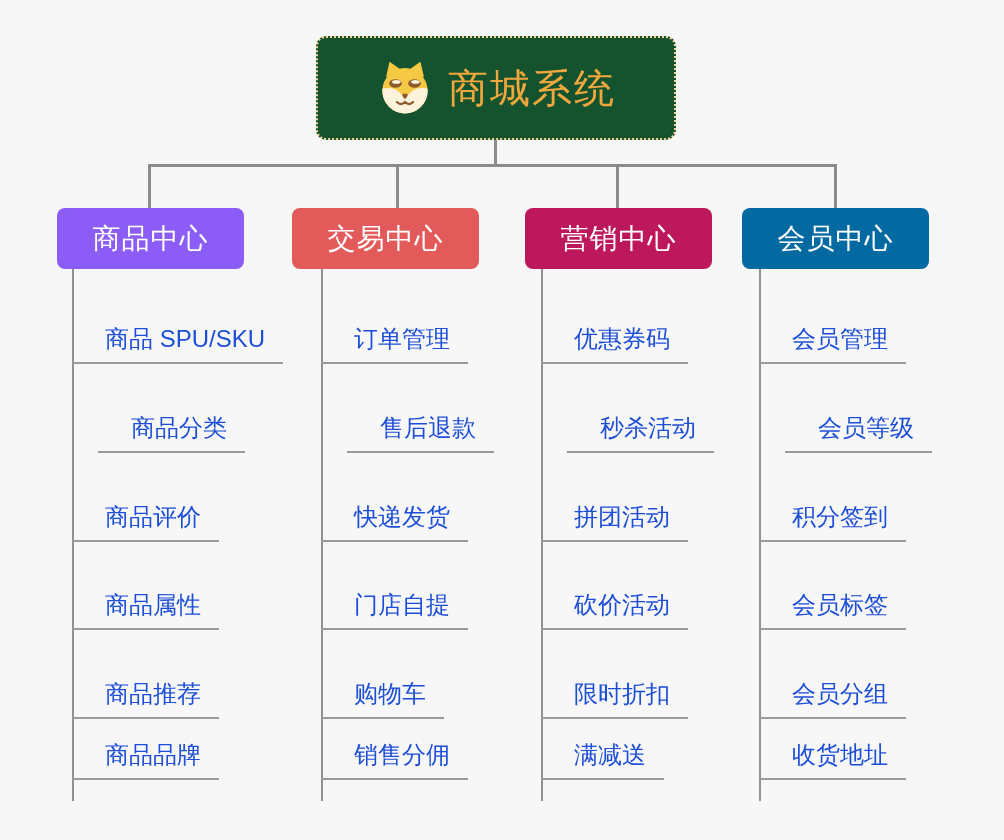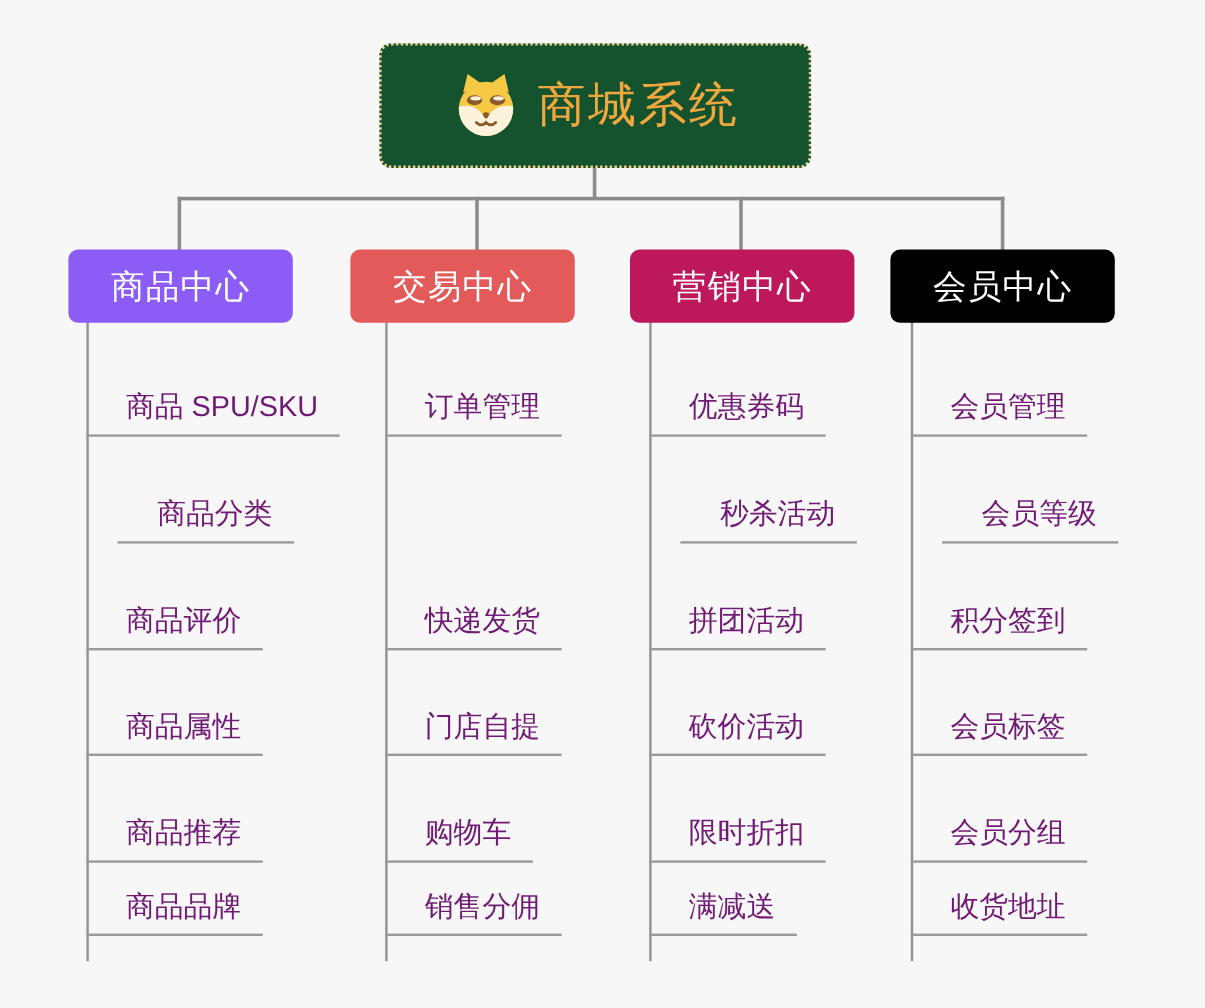--- a/index.html
+++ b/index.html
@@ -40,21 +40,21 @@
     color:#ffffff;font-size:28px;letter-spacing:1px;
   }
   .b0{left:57px;} .b1{left:292px;} .b2{left:525px;} .b3{left:742px;}
   
   .leaf{
     position:absolute;
     display:flex;align-items:flex-end;
     height:42px;box-sizing:content-box;
     border-bottom:2px solid #9a9a9a;
     padding:0 18px 7px 33px;
-    font-size:24px;color:#701a75;white-space:nowrap;
+    font-size:24px;color:#1d4ed8;white-space:nowrap;
   }
   .c0{left:72px;} .c1{left:321px;} .c2{left:541px;} .c3{left:759px;font-family:Liberation Mono, monospace;}
   .r0{top:313px;} .r1{top:402px;margin-left:26px;} .r2{top:491px;}
   .r3{top:579px;text-align:right;} .r4{top:668px;} .r5{top:729px;}
 </style>
 </head>
 <body>
 
 <div class="canvas">
 
@@ -89,30 +89,31 @@
   <div class="line drop d3"></div>
 
   <div class="line spine s0"></div>
   <div class="line spine s1"></div>
   <div class="line spine s2"></div>
   <div class="line spine s3"></div>
 
   <div class="branch b0" style="background-color: #8b5cf6;">商品中心</div>
   <div class="branch b1" style="background-color: rgb(226, 90, 90);">交易中心</div>
   <div class="branch b2" style="background-color: #be185d;">营销中心</div>
-  <div class="branch b3" style="background-color: #000000;">会员中心</div>
+  <div class="branch b3" style="background-color: #0369a1;">会员中心</div>
 
   <div class="leaf c0 r0">商品 SPU/SKU</div>
   <div class="leaf c0 r1">商品分类</div>
   <div class="leaf c0 r2">商品评价</div>
   <div class="leaf c0 r3">商品属性</div>
   <div class="leaf c0 r4">商品推荐</div>
   <div class="leaf c0 r5">商品品牌</div>
 
   <div class="leaf c1 r0">订单管理</div>
+  <div class="leaf c1 r1">售后退款</div>
   <div class="leaf c1 r2">快递发货</div>
   <div class="leaf c1 r3">门店自提</div>
   <div class="leaf c1 r4">购物车</div>
   <div class="leaf c1 r5">销售分佣</div>
 
   <div class="leaf c2 r0">优惠券码</div>
   <div class="leaf c2 r1">秒杀活动</div>
   <div class="leaf c2 r2">拼团活动</div>
   <div class="leaf c2 r3">砍价活动</div>
   <div class="leaf c2 r4">限时折扣</div>

